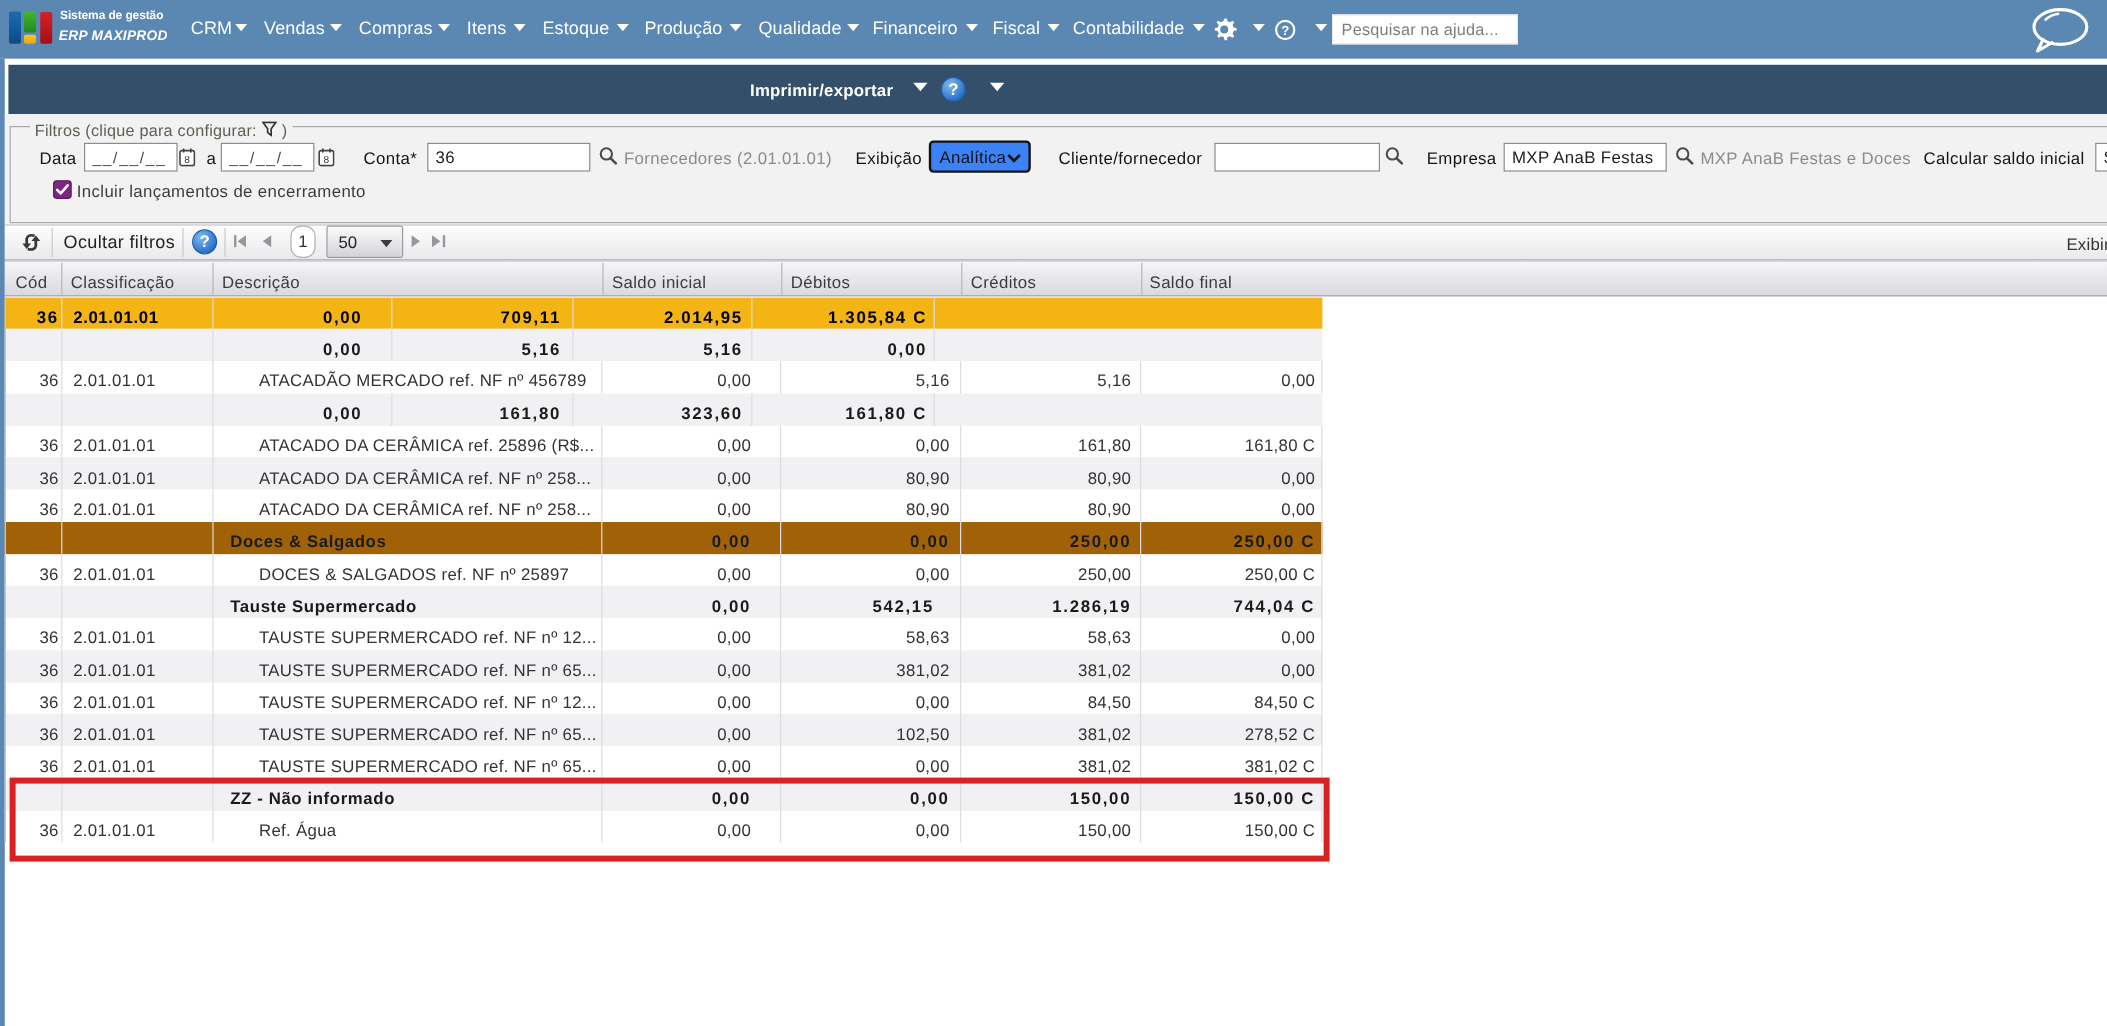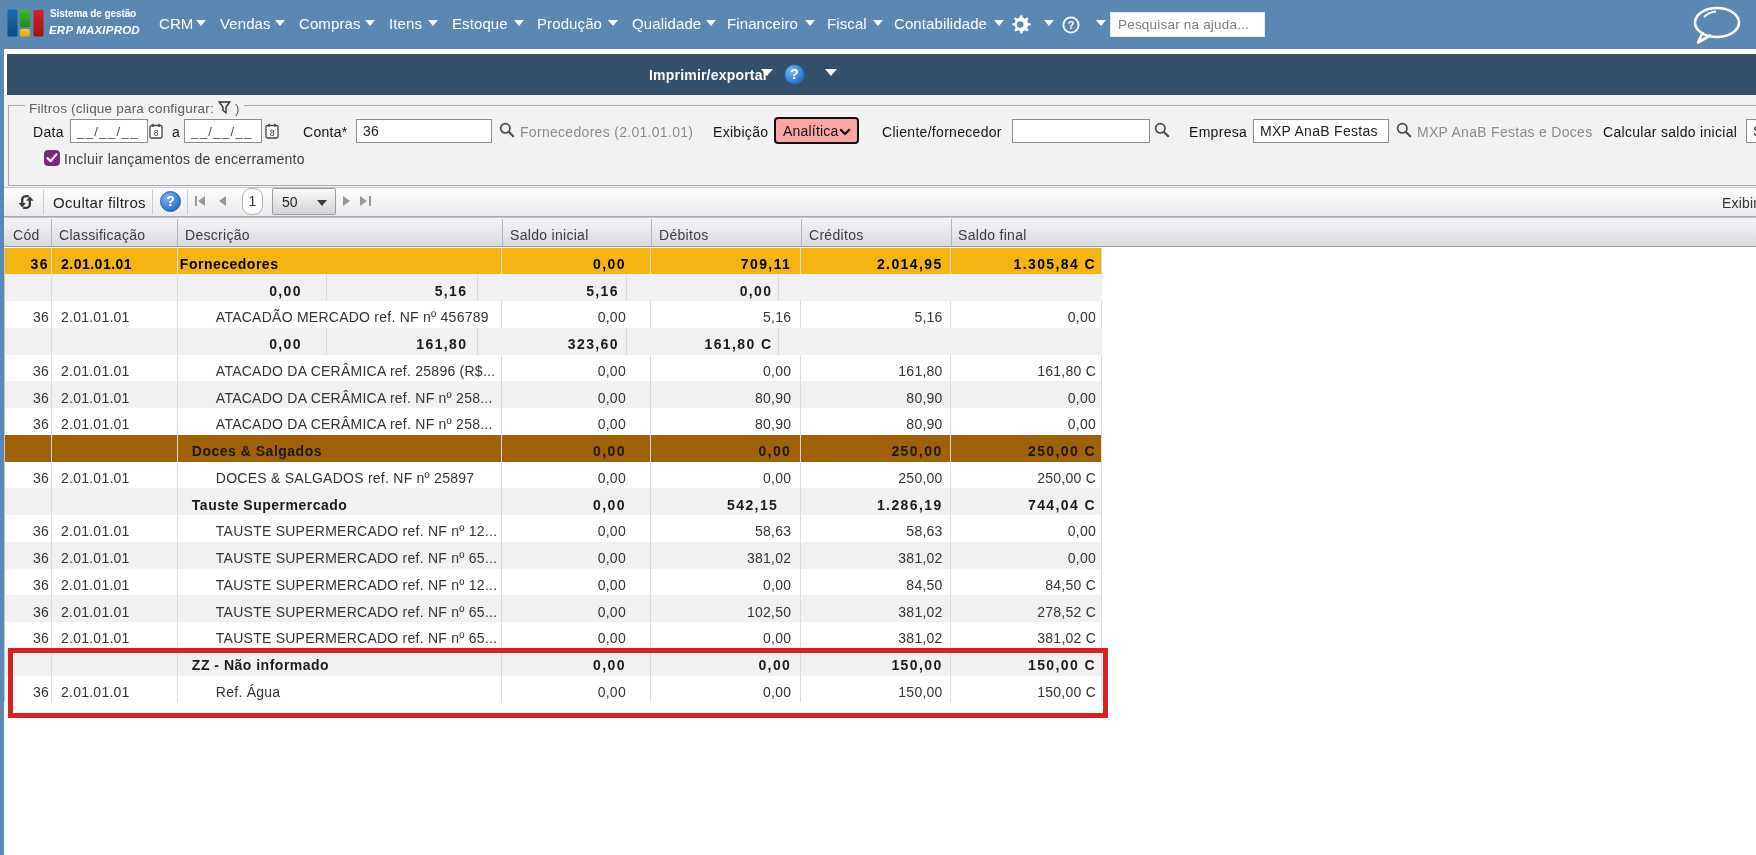--- a/index.html
+++ b/index.html
@@ -8,21 +8,21 @@
 .abs{position:absolute;}
 
 #topnav{left:0;top:0;width:1756px;height:49px;background:#5b87b3;}
 .mitem{position:absolute;top:15px;color:#fff;font-size:15px;letter-spacing:.1px;white-space:nowrap;}
 .mcaret{position:absolute;top:20px;width:0;height:0;border-left:5px solid transparent;border-right:5px solid transparent;border-top:6px solid #fff;}
 
 #lstrip{left:0;top:49px;width:4px;height:806px;background:#5b87b3;}
 #wband{left:4px;top:49px;width:1752px;height:5px;background:#fff;}
 #titlebar{left:7px;top:54px;width:1749px;height:41px;background:#344f69;}
 #h1t{position:absolute;left:8px;top:4px;color:#fff;font-size:29.5px;font-weight:bold;letter-spacing:.1px;white-space:nowrap;}
-.tbtxt{position:absolute;color:#fff;font-size:14px;font-weight:bold;letter-spacing:.2px;margin-left:24px;}
+.tbtxt{position:absolute;color:#fff;font-size:14px;font-weight:bold;letter-spacing:.2px;}
 .wcaret{position:absolute;width:0;height:0;border-left:6px solid transparent;border-right:6px solid transparent;border-top:7px solid #fff;}
 
 #fzone{left:4px;top:95px;width:1752px;height:92px;background:#f2f2f3;}
 #fieldset{left:8px;top:105px;width:1760px;height:81px;border:1px solid #a9a9ad;}
 #legend{left:25px;top:101px;height:15px;background:#f2f2f3;padding:0 4px;color:#625d55;font-size:13.5px;letter-spacing:.2px;white-space:nowrap;}
 .flabel{position:absolute;top:124px;font-size:14px;color:#141414;letter-spacing:.3px;white-space:nowrap;}
 .finput{position:absolute;top:119px;height:24px;background:#fff;border:1px solid #8b8b90;font-size:14px;color:#222;padding:3px 5px 0 6px;letter-spacing:.3px;white-space:nowrap;}
 .gray{color:#8b8b8b;}
 
 #toolbar{left:4px;top:187px;width:1752px;height:30px;background:linear-gradient(#fdfdfd,#eaeaec);border-top:1px solid #c6c6ca;border-bottom:1px solid #a8a8ae;}
@@ -138,21 +138,21 @@
 <text x="7" y="12.6" text-anchor="middle" font-size="8.5" fill="#333" font-family="Liberation Sans">8</text>
     </svg>
 <div class="flabel" style="left:303px;color:#141414">Conta*</div>
 <div class="finput" style="left:356px;width:136px">36</div>
 <svg class="abs" style="left:499px;top:122px" width="16" height="16" viewBox="0 0 16 16">
 <circle cx="6.3" cy="6.3" r="4.7" fill="none" stroke="#4a4a4a" stroke-width="1.7"></circle>
 <line x1="9.9" y1="9.9" x2="14.2" y2="14.2" stroke="#4a4a4a" stroke-width="2.1" stroke-linecap="round"></line>
     </svg>
 <div class="flabel gray" style="left:520px">Fornecedores (2.01.01.01)</div>
 <div class="flabel" style="left:713px;color:#141414">Exibição</div>
-<div class="abs" style="left:774px;top:117px;width:85px;height:27px;background:#fca5a5;border:2.5px solid #111;border-radius:4px;font-size:14px;color:#111;padding:4px 16px 0 7px;letter-spacing:.2px">Analítica<svg style="position:absolute;right:6px;top:9px" width="12" height="8" viewBox="0 0 12 8">
+<div class="abs" style="left:774px;top:117px;width:85px;height:27px;background:#3b82f6;border:2.5px solid #111;border-radius:4px;font-size:14px;color:#111;padding:4px 16px 0 7px;letter-spacing:.2px">Analítica<svg style="position:absolute;right:6px;top:9px" width="12" height="8" viewBox="0 0 12 8">
         <path d="M1.2 1.2 L6 6 L10.8 1.2" fill="none" stroke="#111" stroke-width="2.2"></path>
       </svg></div>
 <div class="flabel" style="left:882px;color:#141414">Cliente/fornecedor</div>
 <div class="finput" style="left:1012px;width:138px"></div>
 <svg class="abs" style="left:1154px;top:122px" width="16" height="16" viewBox="0 0 16 16">
 <circle cx="6.3" cy="6.3" r="4.7" fill="none" stroke="#4a4a4a" stroke-width="1.7"></circle>
 <line x1="9.9" y1="9.9" x2="14.2" y2="14.2" stroke="#4a4a4a" stroke-width="2.1" stroke-linecap="round"></line>
     </svg>
 <div class="flabel" style="left:1189px;color:#141414">Empresa</div>
 <div class="finput" style="left:1253px;width:136px">MXP AnaB Festas</div>
@@ -203,21 +203,20 @@
 <div class="hlab" style="left:13px">Cód</div>
 <div class="hlab" style="left:59px">Classificação</div>
 <div class="hlab" style="left:185px">Descrição</div>
 <div class="hlab" style="left:510px">Saldo inicial</div>
 <div class="hlab" style="left:659px">Débitos</div>
 <div class="hlab" style="left:809px">Créditos</div>
 <div class="hlab" style="left:958px">Saldo final</div>
 <div class="row rt" style="top:247.6px;background:#f4b514">
 <div class="cell num" style="width:47px;padding-right:2px">36</div>
 <div class="cell" style="width:126px;padding-left:9px">2.01.01.01</div>
-<div class="cell" style="width:324.5px;padding-left:2px">Fornecedores</div>
 <div class="cell num" style="width:149px;padding-right:24px">0,00</div>
 <div class="cell num" style="width:150.5px;padding-right:9px">709,11</div>
 <div class="cell num" style="width:149.5px;padding-right:7px">2.014,95</div>
 <div class="cell num" style="width:151.5px;padding-right:5px">1.305,84 C</div>
 </div>
 <div class="row rg" style="top:274.35px;background:#f1f1f4">
 <div class="cell num" style="width:47px;padding-right:2px"></div>
 <div class="cell" style="width:126px;padding-left:9px"></div>
 <div class="cell num" style="width:149px;padding-right:24px">0,00</div>
 <div class="cell num" style="width:150.5px;padding-right:9px">5,16</div>

